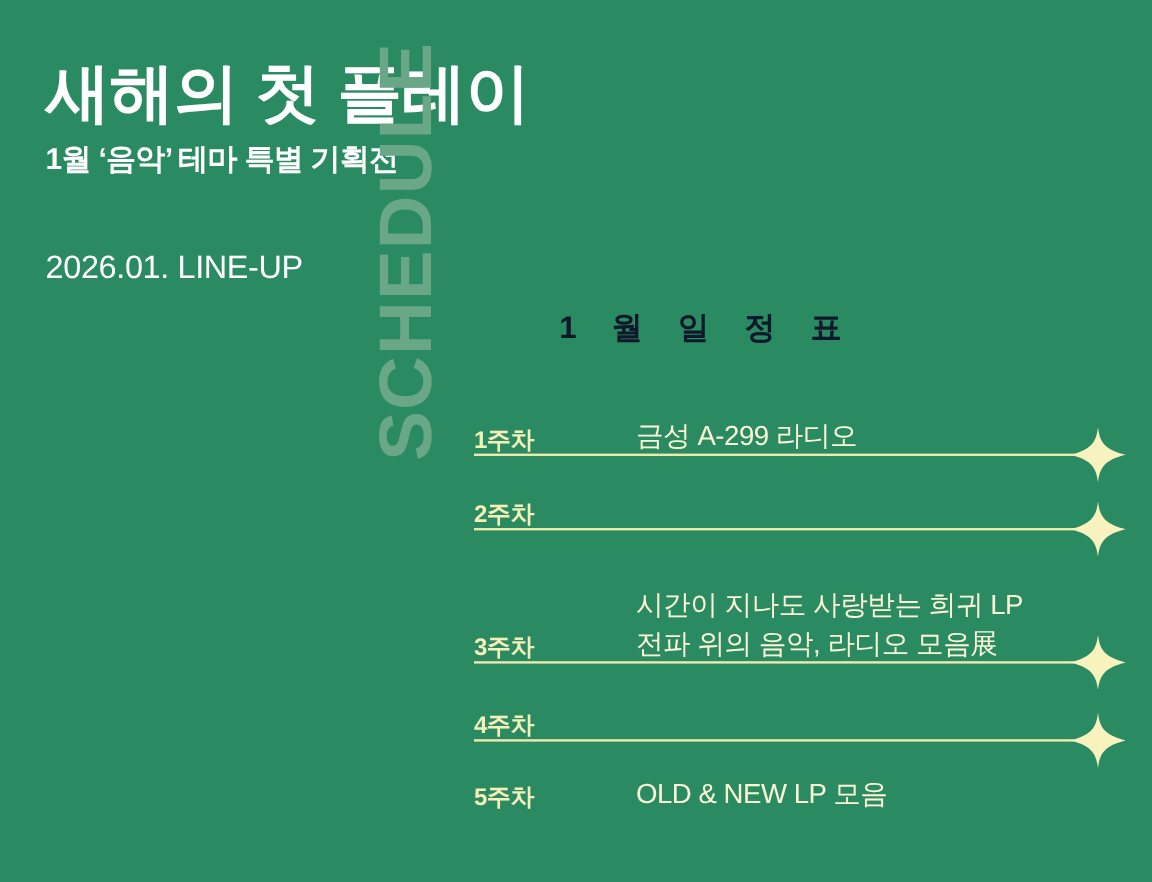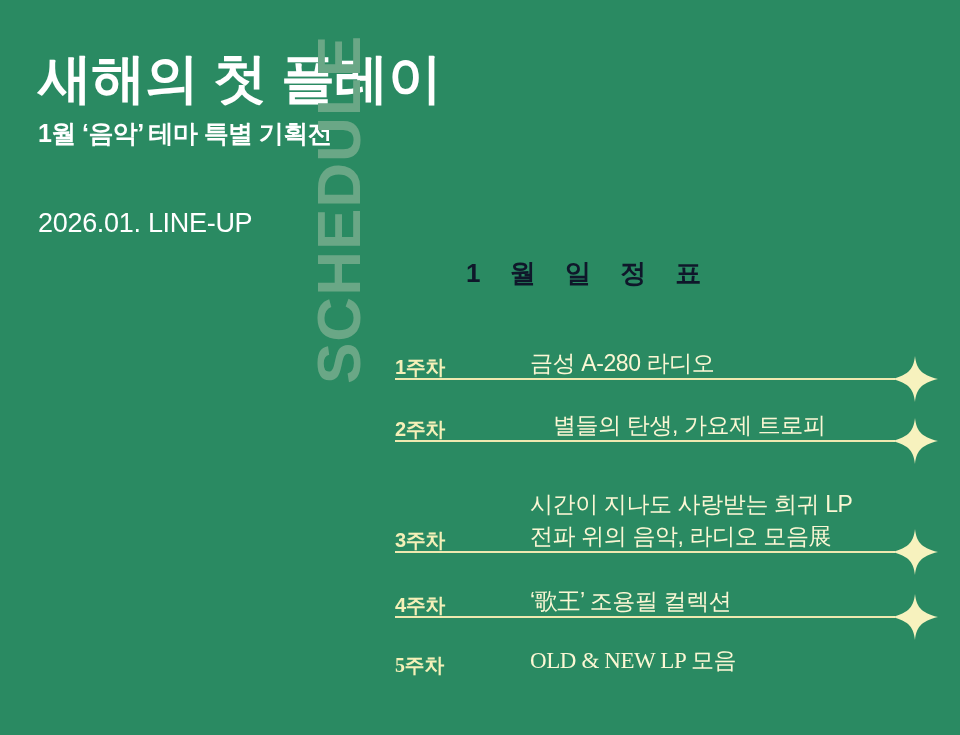--- a/index.html
+++ b/index.html
@@ -106,21 +106,21 @@
   .sched-row {
     position: relative;
     display: flex;
     align-items: flex-end;
     box-sizing: border-box;
   }
   .sched-row.r1 { height: 48px; padding-top: 6px; }
   .sched-row.r2 { height: 62px; padding-top: 16px; gap: 23px; }
   .sched-row.r3 { height: 111px; padding-top: 16px; }
   .sched-row.r4 { height: 65px; padding-top: 26px; }
-  .sched-row.r5 { height: 60px; padding-top: 19px; font-family: Liberation Serif, serif; }
+  .sched-row.r5 { height: 60px; padding-top: 19px; }
 
   .week-label {
     flex: 0 0 auto;
     width: 135px;
     font-size: 20px;
     font-weight: 700;
     color: #f5f0b8;
     letter-spacing: -0.4px;
     line-height: 1.25;
     white-space: nowrap;
@@ -171,35 +171,32 @@
 
   <div class="schedule-watermark">SCHEDULE</div>
 
   <div class="schedule-heading">1 월  일 정 표</div>
 
   <div class="schedule-table">
 
     <div class="sched-row r1">
       <div class="week-label">1주차</div>
       <div class="week-desc">
-        <span class="desc-line">금성 A-280 라디오</span>
+        <span class="desc-line">금성 A-299 라디오</span>
       </div>
       <div class="divider"></div>
       <div class="sparkle">
         <svg viewBox="0 0 50 50" xmlns="http://www.w3.org/2000/svg" aria-hidden="true">
           <path d="M25 2 C26.5 14 30 20.5 48 25 C30 29.5 26.5 36 25 48 C23.5 36 20 29.5 2 25 C20 20.5 23.5 14 25 2 Z" fill="#F7F2BE"></path>
         </svg>
       </div>
     </div>
 
     <div class="sched-row r2">
       <div class="week-label">2주차</div>
-      <div class="week-desc">
-        <span class="desc-line">별들의 탄생, 가요제 트로피</span>
-      </div>
       <div class="divider"></div>
       <div class="sparkle">
         <svg viewBox="0 0 50 50" xmlns="http://www.w3.org/2000/svg" aria-hidden="true">
           <path d="M25 2 C26.5 14 30 20.5 48 25 C30 29.5 26.5 36 25 48 C23.5 36 20 29.5 2 25 C20 20.5 23.5 14 25 2 Z" fill="#F7F2BE"></path>
         </svg>
       </div>
     </div>
 
     <div class="sched-row r3">
       <div class="week-label">3주차</div>
@@ -210,23 +207,20 @@
       <div class="divider"></div>
       <div class="sparkle">
         <svg viewBox="0 0 50 50" xmlns="http://www.w3.org/2000/svg" aria-hidden="true">
           <path d="M25 2 C26.5 14 30 20.5 48 25 C30 29.5 26.5 36 25 48 C23.5 36 20 29.5 2 25 C20 20.5 23.5 14 25 2 Z" fill="#F7F2BE"></path>
         </svg>
       </div>
     </div>
 
     <div class="sched-row r4">
       <div class="week-label">4주차</div>
-      <div class="week-desc">
-        <span class="desc-line">‘歌王’ 조용필 컬렉션</span>
-      </div>
       <div class="divider"></div>
       <div class="sparkle">
         <svg viewBox="0 0 50 50" xmlns="http://www.w3.org/2000/svg" aria-hidden="true">
           <path d="M25 2 C26.5 14 30 20.5 48 25 C30 29.5 26.5 36 25 48 C23.5 36 20 29.5 2 25 C20 20.5 23.5 14 25 2 Z" fill="#F7F2BE"></path>
         </svg>
       </div>
     </div>
 
     <div class="sched-row r5">
       <div class="week-label">5주차</div>

